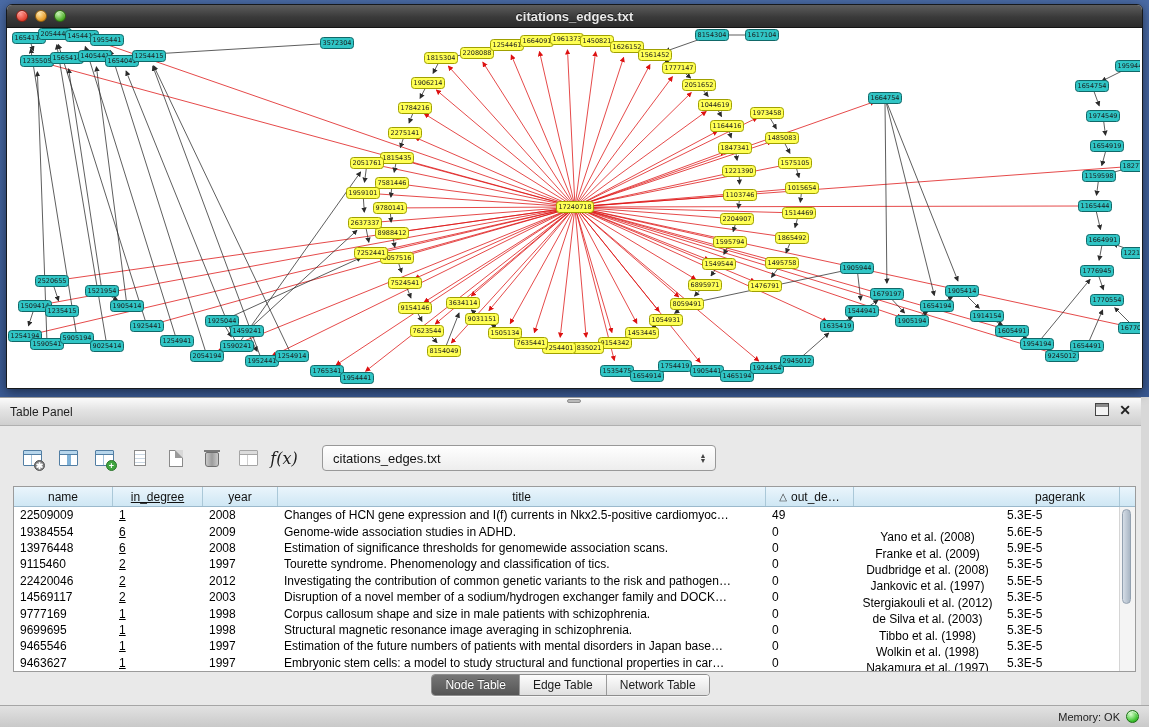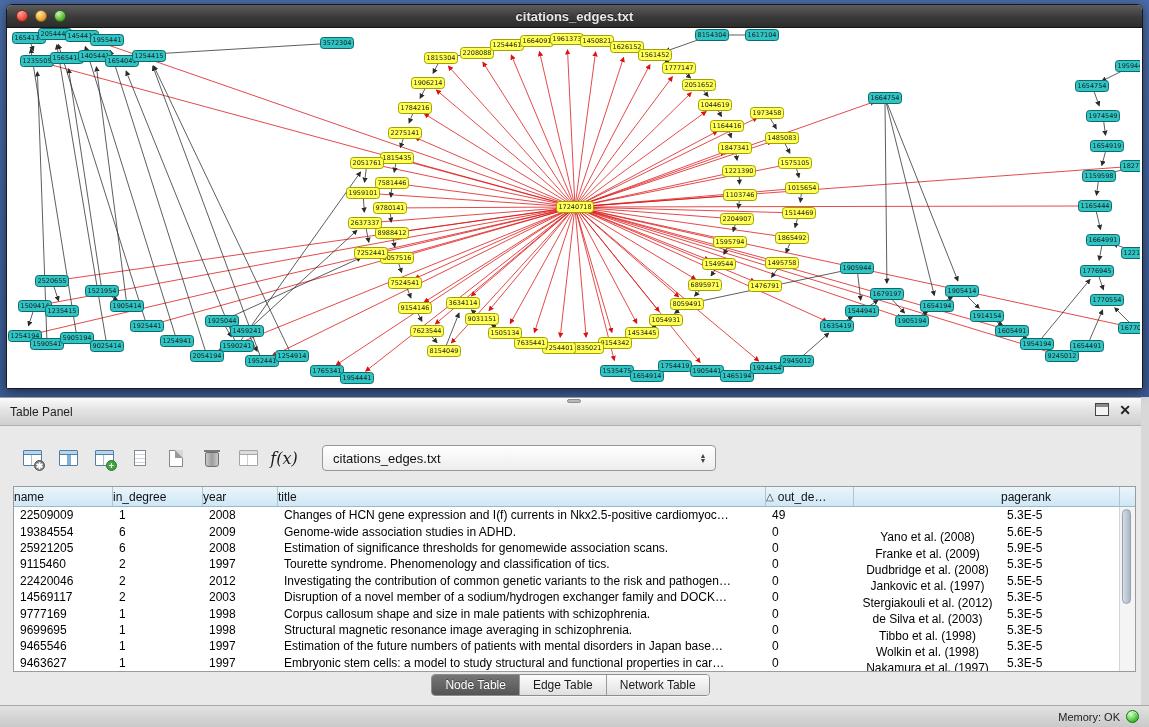--- a/index.html
+++ b/index.html
@@ -64,24 +64,24 @@
     box-shadow:inset 0 1px 0 #fff;}
   .combo-text{flex:1;padding-left:10px;font-size:13px;color:#111;}
   .combo-arrows{width:20px;display:flex;flex-direction:column;align-items:center;line-height:5px;
     font-size:7px;color:#444;padding-right:2px;}
 
   
   .tbl{position:absolute;left:13px;top:89px;width:1123px;height:186px;background:#fff;
     border:1px solid #9b9b9b;display:flex;flex-direction:column;box-sizing:border-box;}
   .thead{display:flex;height:19px;flex:none;background:linear-gradient(#eaf5fc,#cfe7f4);
     border-bottom:1px solid #9bb9cc;}
-  .th{border-right:1px solid #aac8d8;display:flex;align-items:center;
+  .th{border-right:1px solid #aac8d8;display:flex;align-items:center;justify-content:center;
     font-size:12px;color:#111;gap:4px;box-sizing:border-box;white-space:nowrap;overflow:hidden;}
   .sortglyph{font-size:10px;color:#333;}
-  .c0{width:99px;}.c1{width:90px;}.c2{width:75px;}.c3{width:488px;}.c4{width:88px;}.c5{width:147px;margin-top:44px;}.c6{width:119px;}
+  .c0{width:99px;}.c1{width:90px;text-decoration:underline;}.c2{width:75px;}.c3{width:488px;}.c4{width:88px;}.c5{width:147px;margin-top:44px;}.c6{width:119px;}
   .tbody{flex:1;position:relative;overflow:hidden;}
   .tr{display:flex;height:16.4px;align-items:center;}
   .td{font-size:12px;color:#000;padding-left:6px;white-space:nowrap;overflow:hidden;box-sizing:border-box;}
   .td.center{text-align:center;padding-left:0;}
   .vscroll{position:absolute;right:0;top:0;bottom:0;width:15px;background:#f4f4f4;border-left:1px solid #d5d5d5;}
   .vthumb{position:absolute;left:2px;top:2px;width:9px;height:95px;border-radius:5px;
     background:linear-gradient(90deg,#d5dde6,#a9b6c4);border:1px solid #93a1b0;box-sizing:border-box;}
 
   
   .tabs{position:absolute;left:0;right:0;bottom:9px;display:flex;justify-content:center;}
@@ -879,21 +879,21 @@
           <div class="tr">
             <div class="td c0">19384554</div>
             <div class="td c1">6</div>
             <div class="td c2">2009</div>
             <div class="td c3">Genome-wide association studies in ADHD.</div>
             <div class="td c4">0</div>
             <div class="td c5 center">Franke et al. (2009)</div>
             <div class="td c6">5.6E-5</div>
           </div>
           <div class="tr">
-            <div class="td c0">25921205</div>
+            <div class="td c0">13976448</div>
             <div class="td c1">6</div>
             <div class="td c2">2008</div>
             <div class="td c3">Estimation of significance thresholds for genomewide association scans.</div>
             <div class="td c4">0</div>
             <div class="td c5 center">Dudbridge et al. (2008)</div>
             <div class="td c6">5.9E-5</div>
           </div>
           <div class="tr">
             <div class="td c0">9115460</div>
             <div class="td c1">2</div>

